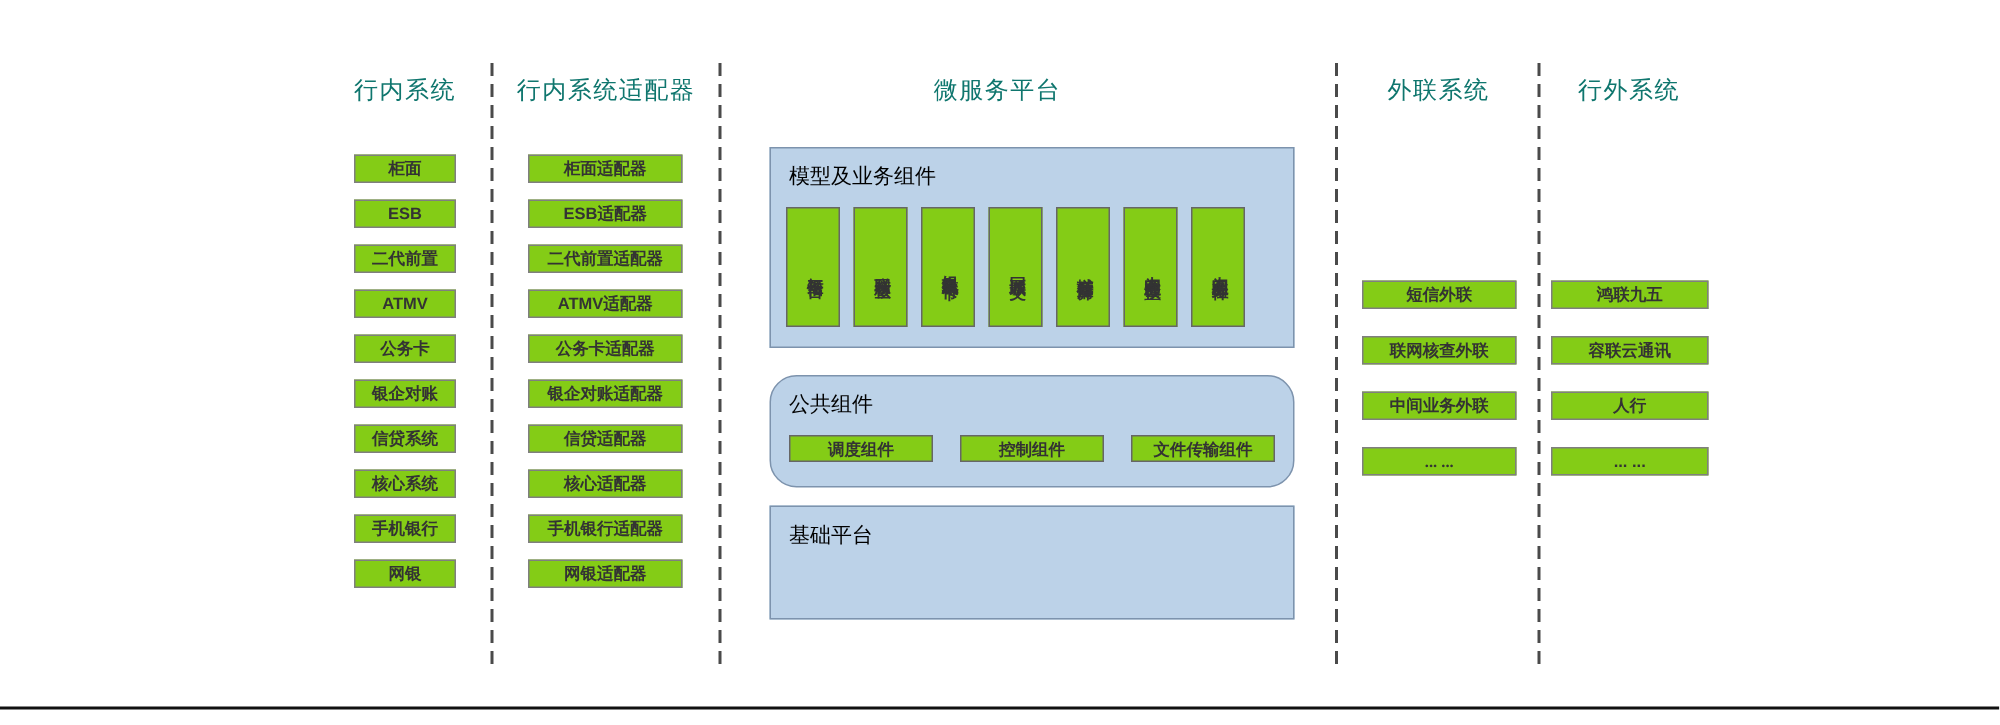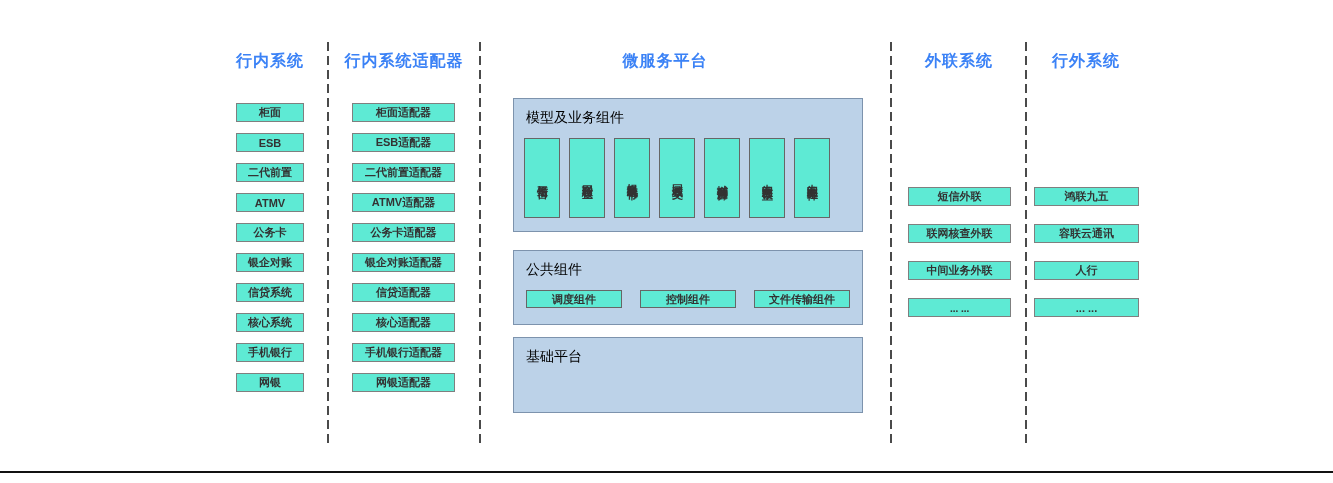--- a/index.html
+++ b/index.html
@@ -2,35 +2,35 @@
 <html><head>
 <meta charset="utf-8">
 <style>
   html,body{margin:0;padding:0;background:#ffffff;}
   .canvas{
     position:relative;width:1333px;height:483px;background:#ffffff;
     font-family:"Liberation Sans","DejaVu Sans",sans-serif;overflow:hidden;
   }
   .col-header{
     position:absolute;top:50px;height:22px;line-height:22px;
-    font-size:16px;font-weight:bold;color:#3b82f6;text-align:center;
+    font-size:16px;font-weight:normal;color:#0f766e;text-align:center;
     letter-spacing:1px;
   }
   .vdivider{
     position:absolute;top:42px;height:406px;width:2px;
     background:repeating-linear-gradient(to bottom,#4a4a4a 0 9px,transparent 9px 14px);
   }
   .bottom-rule{
     position:absolute;left:0;top:471px;width:1333px;height:2px;background:#111111;
   }
   .stack{position:absolute;display:flex;flex-direction:column;}
   .stack-sm{gap:11px;}
   .stack-rt{gap:18px;}
   .gbox{
-    box-sizing:border-box;background:#5eead4;border:1px solid #7f7f7f;
+    box-sizing:border-box;background:#84cc16;border:1px solid #7f7f7f;
     color:#333333;font-size:11px;font-weight:bold;
     display:flex;align-items:center;justify-content:center;
     flex:0 0 auto;text-align:center;
   }
   .gbox.sm{height:19px;width:100%;}
   .gbox.rt{height:19px;width:100%;}
   .panel{
     position:absolute;box-sizing:border-box;left:513px;width:350px;
     background:#bcd2e8;border:1px solid #7d93ad;
     padding:8px 10px;
@@ -111,21 +111,21 @@
         </div>
         <div class="gbox vbox">
           <span>中间业务模型</span>
         </div>
         <div class="gbox vbox">
           <span>中间业务组件</span>
         </div>
       </div>
   </div>
 
-  <div class="panel" style="top:250px;height:75px;">
+  <div class="panel" style="top:250px;height:75px;border-radius:18px;">
     <div class="panel-label">公共组件</div>
     <div class="hrow">
         <div class="gbox hbox">调度组件</div>
         <div class="gbox hbox">控制组件</div>
         <div class="gbox hbox">文件传输组件</div>
       </div>
   </div>
 
   <div class="panel" style="top:337px;height:76px;">
     <div class="panel-label">基础平台</div>

